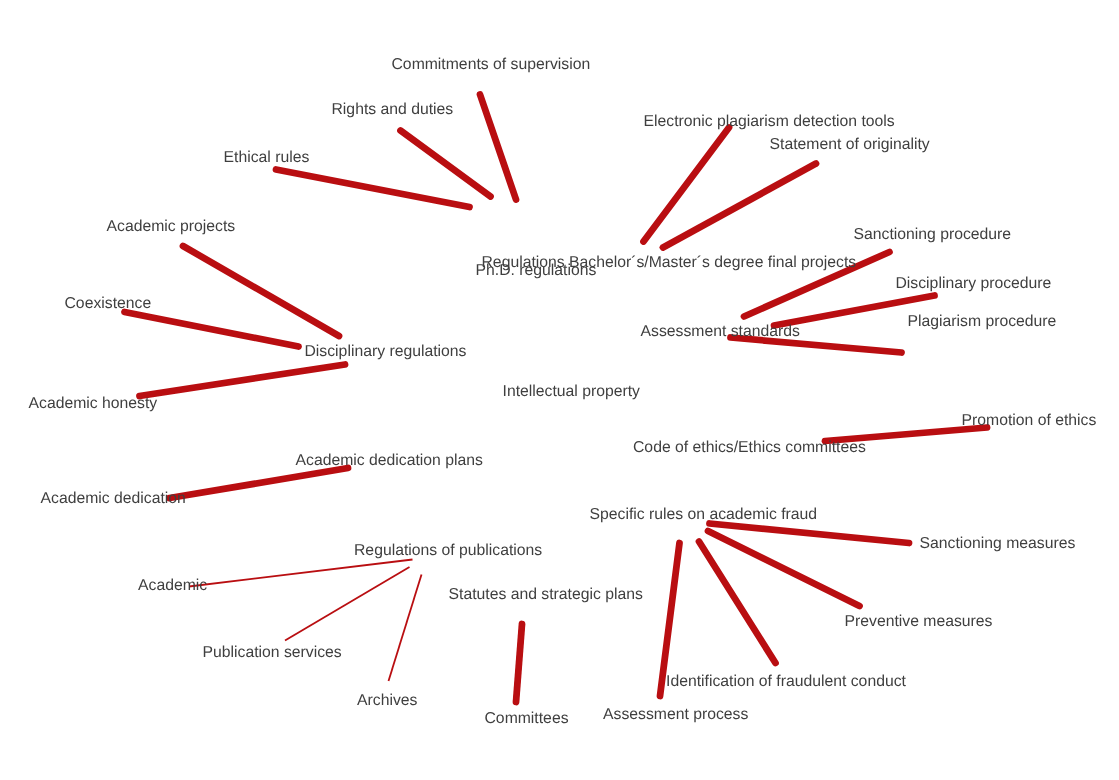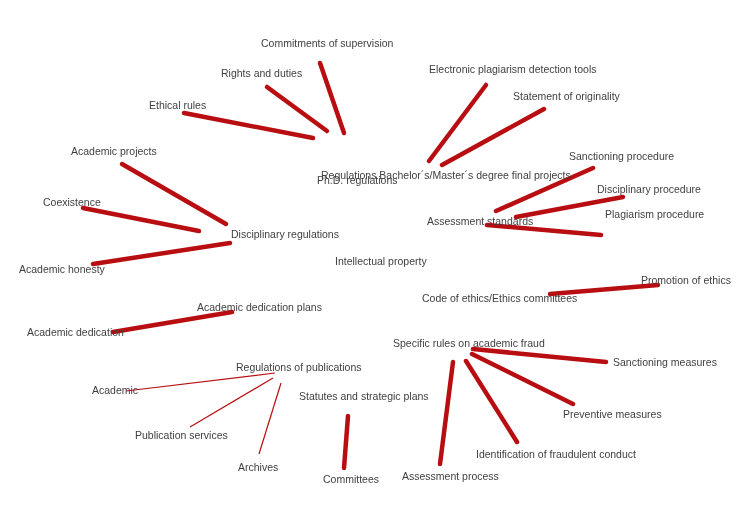--- a/index.html
+++ b/index.html
@@ -63,38 +63,38 @@
       <line x1="348" y1="416" x2="344" y2="468" stroke="#b90e11" stroke-width="4.5" stroke-linecap="round"></line>
       <line x1="126" y1="391" x2="275" y2="373" stroke="#b90e11" stroke-width="1.2" stroke-linecap="butt"></line>
       <line x1="190" y1="427" x2="273" y2="378" stroke="#b90e11" stroke-width="1.2" stroke-linecap="butt"></line>
       <line x1="259" y1="454" x2="281" y2="383" stroke="#b90e11" stroke-width="1.2" stroke-linecap="butt"></line>
     </svg>
   <div id="node-layer">
       <div class="node" style="left: 261px; top: 38px; color: rgb(63, 63, 63);">Commitments of supervision</div>
       <div class="node" style="left: 221px; top: 68px; color: rgb(63, 63, 63);">Rights and duties</div>
       <div class="node" style="left: 149px; top: 100px; color: rgb(63, 63, 63);">Ethical rules</div>
       <div class="node" style="left: 317px; top: 139px; color: rgb(63, 63, 63); margin-top: 36px;">Ph.D. regulations</div>
-      <div class="node" style="left: 429px; top: 64px; color: rgb(63, 63, 63);">Electronic plagiarism detection tools</div>
+      <div class="node" style="left: 429px; top: 76px; color: rgb(63, 63, 63);">Electronic plagiarism detection tools</div>
       <div class="node" style="left: 513px; top: 91px; color: rgb(63, 63, 63);">Statement of originality</div>
       <div class="node" style="left: 321px; top: 170px; color: rgb(63, 63, 63);">Regulations Bachelor´s/Master´s degree final projects</div>
       <div class="node" style="left: 71px; top: 146px; color: rgb(63, 63, 63);">Academic projects</div>
       <div class="node" style="left: 43px; top: 197px; color: rgb(63, 63, 63);">Coexistence</div>
       <div class="node" style="left: 19px; top: 264px; color: rgb(63, 63, 63);">Academic honesty</div>
-      <div class="node" style="left: 203px; top: 229px; color: rgb(63, 63, 63); margin-left: 28px;">Disciplinary regulations</div>
+      <div class="node" style="left: 203px; top: 229px; color: rgb(63, 63, 63);">Disciplinary regulations</div>
       <div class="node" style="left: 569px; top: 151px; color: rgb(63, 63, 63);">Sanctioning procedure</div>
       <div class="node" style="left: 597px; top: 184px; color: rgb(63, 63, 63);">Disciplinary procedure</div>
       <div class="node" style="left: 605px; top: 209px; color: rgb(63, 63, 63);">Plagiarism procedure</div>
       <div class="node" style="left: 427px; top: 216px; color: rgb(63, 63, 63);">Assessment standards</div>
       <div class="node" style="left: 335px; top: 256px; color: rgb(63, 63, 63);">Intellectual property</div>
       <div class="node" style="left: 641px; top: 275px; color: rgb(63, 63, 63);">Promotion of ethics</div>
       <div class="node" style="left: 422px; top: 293px; color: rgb(63, 63, 63);">Code of ethics/Ethics committees</div>
       <div class="node" style="left: 393px; top: 338px; color: rgb(63, 63, 63);">Specific rules on academic fraud</div>
       <div class="node" style="left: 613px; top: 357px; color: rgb(63, 63, 63);">Sanctioning measures</div>
       <div class="node" style="left: 563px; top: 409px; color: rgb(63, 63, 63);">Preventive measures</div>
-      <div class="node" style="left: 476px; top: 449px; color: rgb(63, 63, 63);">Identification of fraudulent conduct</div>
+      <div class="node" style="left: 444px; top: 449px; color: rgb(63, 63, 63);">Identification of fraudulent conduct</div>
       <div class="node" style="left: 402px; top: 471px; color: rgb(63, 63, 63);">Assessment process</div>
       <div class="node" style="left: 197px; top: 302px; color: rgb(63, 63, 63);">Academic dedication plans</div>
       <div class="node" style="left: 27px; top: 327px; color: rgb(63, 63, 63);">Academic dedication</div>
       <div class="node" style="left: 236px; top: 362px; color: rgb(63, 63, 63);">Regulations of publications</div>
       <div class="node" style="left: 92px; top: 385px; color: rgb(63, 63, 63);">Academic</div>
       <div class="node" style="left: 135px; top: 430px; color: rgb(63, 63, 63);">Publication services</div>
       <div class="node" style="left: 238px; top: 462px; color: rgb(63, 63, 63);">Archives</div>
       <div class="node" style="left: 299px; top: 391px; color: rgb(63, 63, 63);">Statutes and strategic plans</div>
       <div class="node" style="left: 323px; top: 474px; color: rgb(63, 63, 63);">Committees</div>
     </div>

